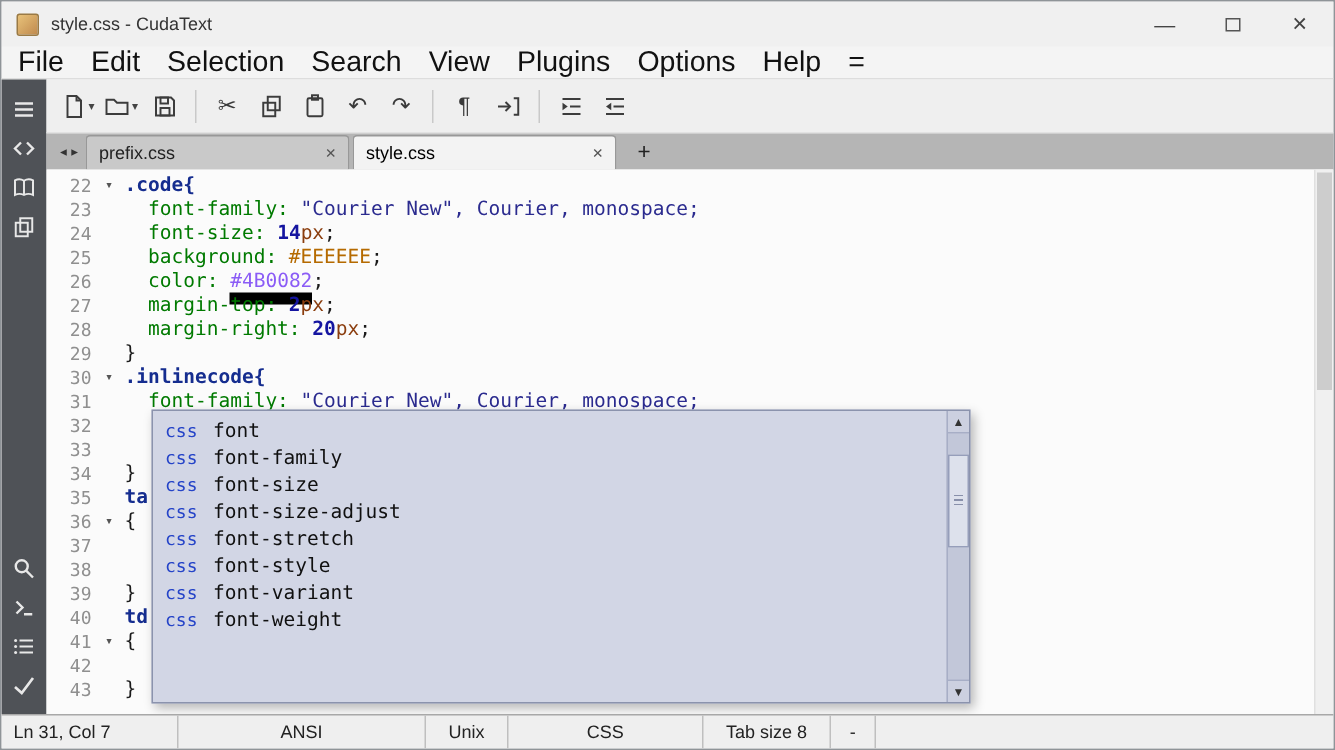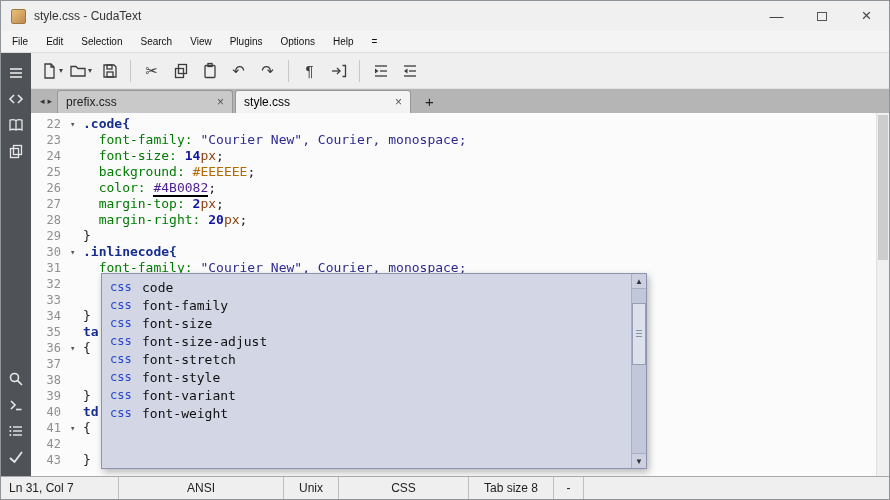--- a/index.html
+++ b/index.html
@@ -13,21 +13,21 @@
   .app-icon { width:15px; height:15px; margin-right:8px; border:1px solid #9a7a45;
               background:linear-gradient(135deg,#e8c27a,#c08a4e); border-radius:2px; }
   .title-text { flex:1; }
   .win-btn { width:45px; height:29px; display:flex; align-items:center; justify-content:center;
              color:#444; font-size:14px; }
   .maxbox { width:10px; height:9px; border:1px solid #555; }
   .win-close { font-size:17px; }
 
   
   .menubar { height:22px; display:flex; align-items:center; background:#f4f4f4;
-             font-size:10px; border-bottom:1px solid #ddd; flex:0 0 auto; padding-left:2px; }
+             font-size:19px; border-bottom:1px solid #ddd; flex:0 0 auto; padding-left:2px; }
   .menu-item { padding:2px 9px; color:#111; }
 
   .content { flex:1; display:flex; min-height:0; }
 
   
   .sidebar { width:30px; background:#4f5257; display:flex; flex-direction:column;
              align-items:center; padding:7px 0 6px 0; flex:0 0 auto; }
   .side-icon { width:24px; height:26px; display:flex; align-items:center; justify-content:center;
                color:#e8e8e8; }
   .side-spacer { flex:1; }
@@ -67,21 +67,21 @@
   .fold { width:16px; color:#555; font-size:9px; display:flex; align-items:center;
           padding-left:3px; flex:0 0 auto; }
   .code { white-space:pre; }
   .seg-pln { color:#1a1a1a; }
   .seg-sel { color:#152d8f;font-weight:bold; }
   .seg-prop { color:#007a00; }
   .seg-val { color:#2b2b8f; }
   .seg-num { color:#1515a0; font-weight:bold; }
   .seg-unit { color:#8b3e0f; }
   .seg-hex { color:#b56a00; }
-  .seg-cv { color:#4c1d95; border-bottom:2px solid #000000; }
+  .seg-cv { color:#8b5cf6; border-bottom:8px solid #000000; }
 
   .v-scroll { position:absolute; right:0; top:0; bottom:0; width:13px; background:#f0f0f0;
               border-left:1px solid #e0e0e0; }
   .v-thumb { position:absolute; top:2px; left:1px; right:1px; height:145px; background:#cdcdcd; }
 
   
   .popup { position:absolute; left:70px; top:160px; width:546px; height:196px;
            background:#d2d6e5; border:1px solid #8b93ad; box-shadow:2px 3px 7px rgba(0,0,0,.28);
            display:flex; }
   .popup-list { flex:1; padding-top:4px; overflow:hidden; }
@@ -347,21 +347,21 @@
             <div class="line"><span class="ln">40</span><span class="fold"></span><span class="code"><span class="seg-sel">td</span></span></div>
             <div class="line"><span class="ln">41</span><span class="fold">▾</span><span class="code"><span class="seg-pln">{</span></span></div>
             <div class="line"><span class="ln">42</span><span class="fold"></span><span class="code"></span></div>
             <div class="line"><span class="ln">43</span><span class="fold"></span><span class="code"><span class="seg-pln">}</span></span></div>
           </div>
 
         <div class="popup">
           <div class="popup-list">
               <div class="popup-row">
                 <span class="popup-kind">css</span>
-                <span class="popup-label">code</span>
+                <span class="popup-label">font</span>
               </div>
               <div class="popup-row">
                 <span class="popup-kind">css</span>
                 <span class="popup-label">font-family</span>
               </div>
               <div class="popup-row">
                 <span class="popup-kind">css</span>
                 <span class="popup-label">font-size</span>
               </div>
               <div class="popup-row">

